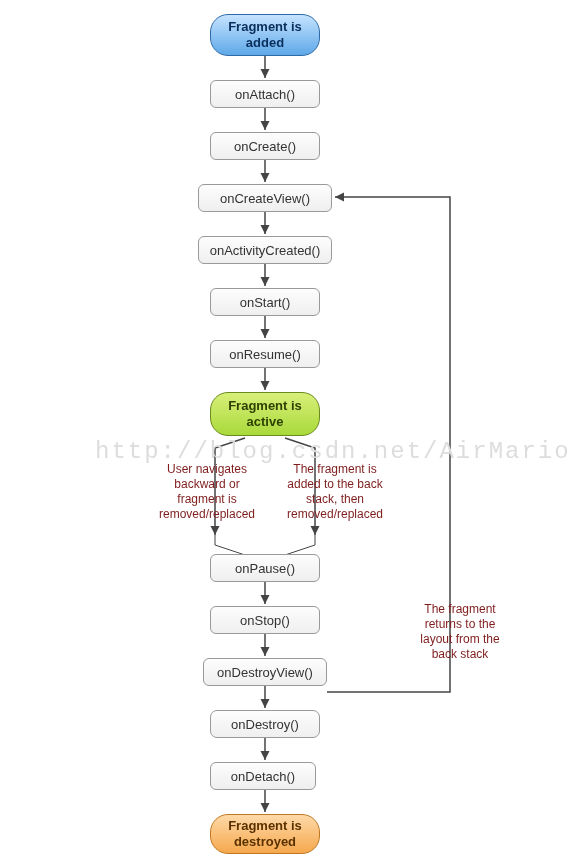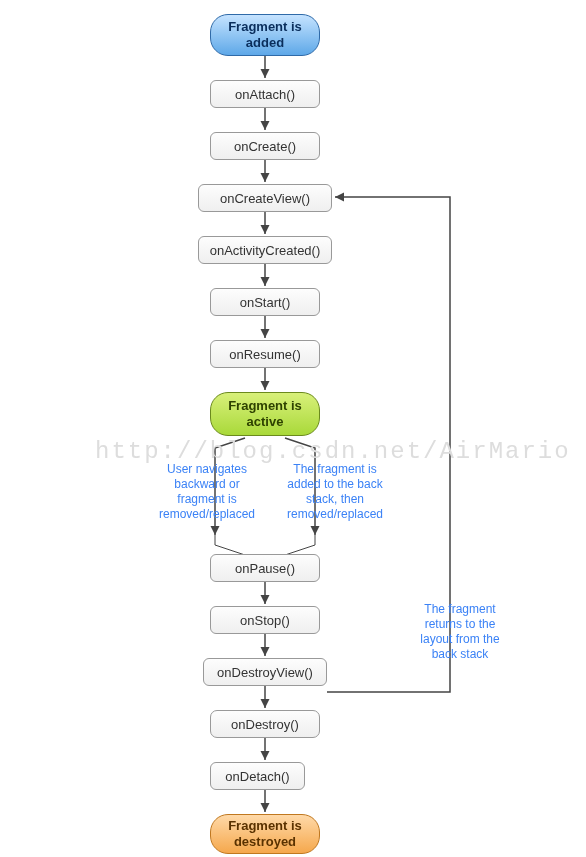--- a/index.html
+++ b/index.html
@@ -42,21 +42,21 @@
   }
   .orange {
     background: linear-gradient(#ffd9a8, #f5a84d);
     border-color: #c07820;
     color: #5a3200;
   }
   .label {
     position: absolute;
     text-align: center;
     font-size: 12px;
-    color: #3b82f6;
+    color: #7f1d1d;
     line-height: 1.25;
   }
   .watermark {
     position: absolute;
     font-family: "Courier New", monospace;
     font-size: 24px;
     color: #ddd;
     letter-spacing: 2px;
     pointer-events: none;
   }
@@ -105,20 +105,20 @@
 <div class="node" style="left:210px; top:132px; width:110px; height:28px;">onCreate()</div>
 <div class="node" style="left:198px; top:184px; width:134px; height:28px;">onCreateView()</div>
 <div class="node" style="left:198px; top:236px; width:134px; height:28px;">onActivityCreated()</div>
 <div class="node" style="left:210px; top:288px; width:110px; height:28px;">onStart()</div>
 <div class="node" style="left:210px; top:340px; width:110px; height:28px;">onResume()</div>
 <div class="node oval green" style="left:210px; top:392px; width:110px; height:44px;">Fragment is<br>active</div>
 <div class="node" style="left:210px; top:554px; width:110px; height:28px;">onPause()</div>
 <div class="node" style="left:210px; top:606px; width:110px; height:28px;">onStop()</div>
 <div class="node" style="left:203px; top:658px; width:124px; height:28px;">onDestroyView()</div>
 <div class="node" style="left:210px; top:710px; width:110px; height:28px;border-radius:7px;">onDestroy()</div>
-<div class="node" style="left:210px; top:762px; width:95px; height:28px;">onDetach()</div>
+<div class="node" style="left:210px; top:762px; width:106px; height:28px;">onDetach()</div>
 <div class="node oval orange" style="left:210px; top:814px; width:110px; height:40px;">Fragment is<br>destroyed</div>
 
 <div class="label" style="left:147px; top:462px; width:120px;">User navigates<br>backward or<br>fragment is<br>removed/replaced</div>
 <div class="label" style="left:275px; top:462px; width:120px;">The fragment is<br>added to the back<br>stack, then<br>removed/replaced</div>
 <div class="label" style="left:400px; top:602px; width:120px;">The fragment<br>returns to the<br>layout from the<br>back stack</div>
 
 <div class="watermark" style="left:95px; top:438px;">http://blog.csdn.net/AirMario</div>
 
 </body></html>

